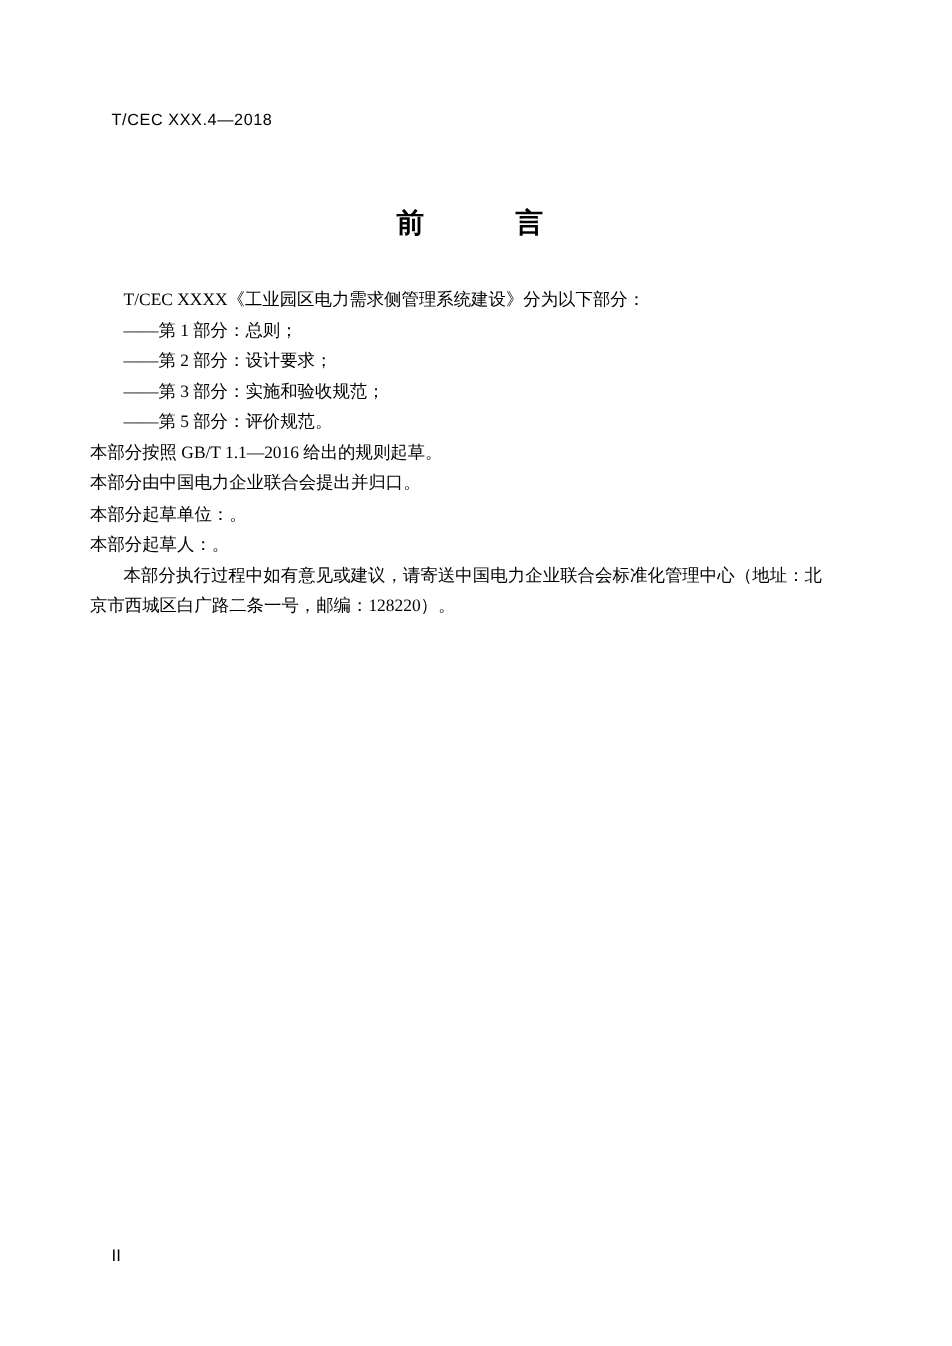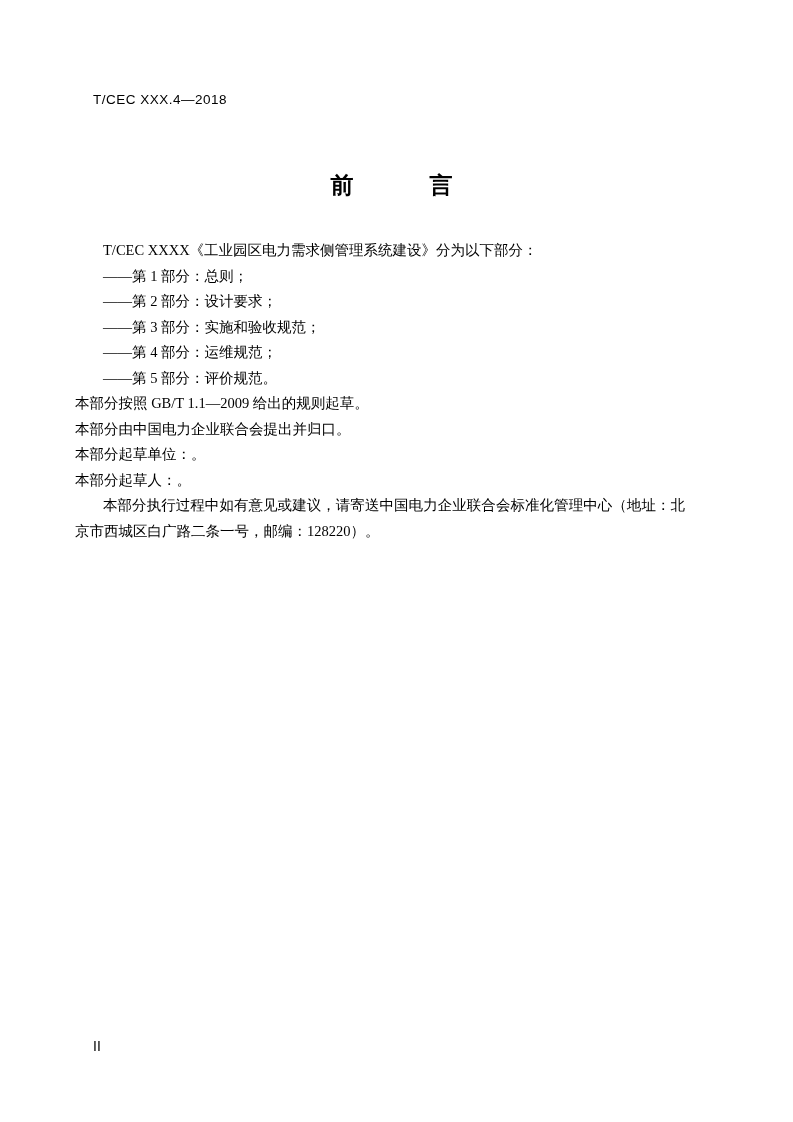--- a/index.html
+++ b/index.html
@@ -73,23 +73,22 @@
 
   <div class="header-code">T/CEC XXX.4—2018</div>
 
   <div class="title">前　　言</div>
 
   <div class="body-block">
     <p class="para indent-dash">T/CEC XXXX《工业园区电力需求侧管理系统建设》分为以下部分：</p>
     <p class="para indent-dash">——第 1 部分：总则；</p>
     <p class="para indent-dash">——第 2 部分：设计要求；</p>
     <p class="para indent-dash">——第 3 部分：实施和验收规范；</p>
-    <p class="para indent-dash">——第 4 部分：运维规范；</p>
     <p class="para indent-dash">——第 5 部分：评价规范。</p>
-    <p class="para">本部分按照 GB/T 1.1—2009 给出的规则起草。</p>
+    <p class="para">本部分按照 GB/T 1.1—2016 给出的规则起草。</p>
     <p class="para">本部分由中国电力企业联合会提出并归口。</p>
     <p class="para">本部分起草单位：。</p>
     <p class="para">本部分起草人：。</p>
     <p class="para hang">本部分执行过程中如有意见或建议，请寄送中国电力企业联合会标准化管理中心（地址：北京市西城区白广路二条一号，邮编：128220）。</p>
   </div>
 
   <div class="footer-page">II</div>
 
 </div>
 

